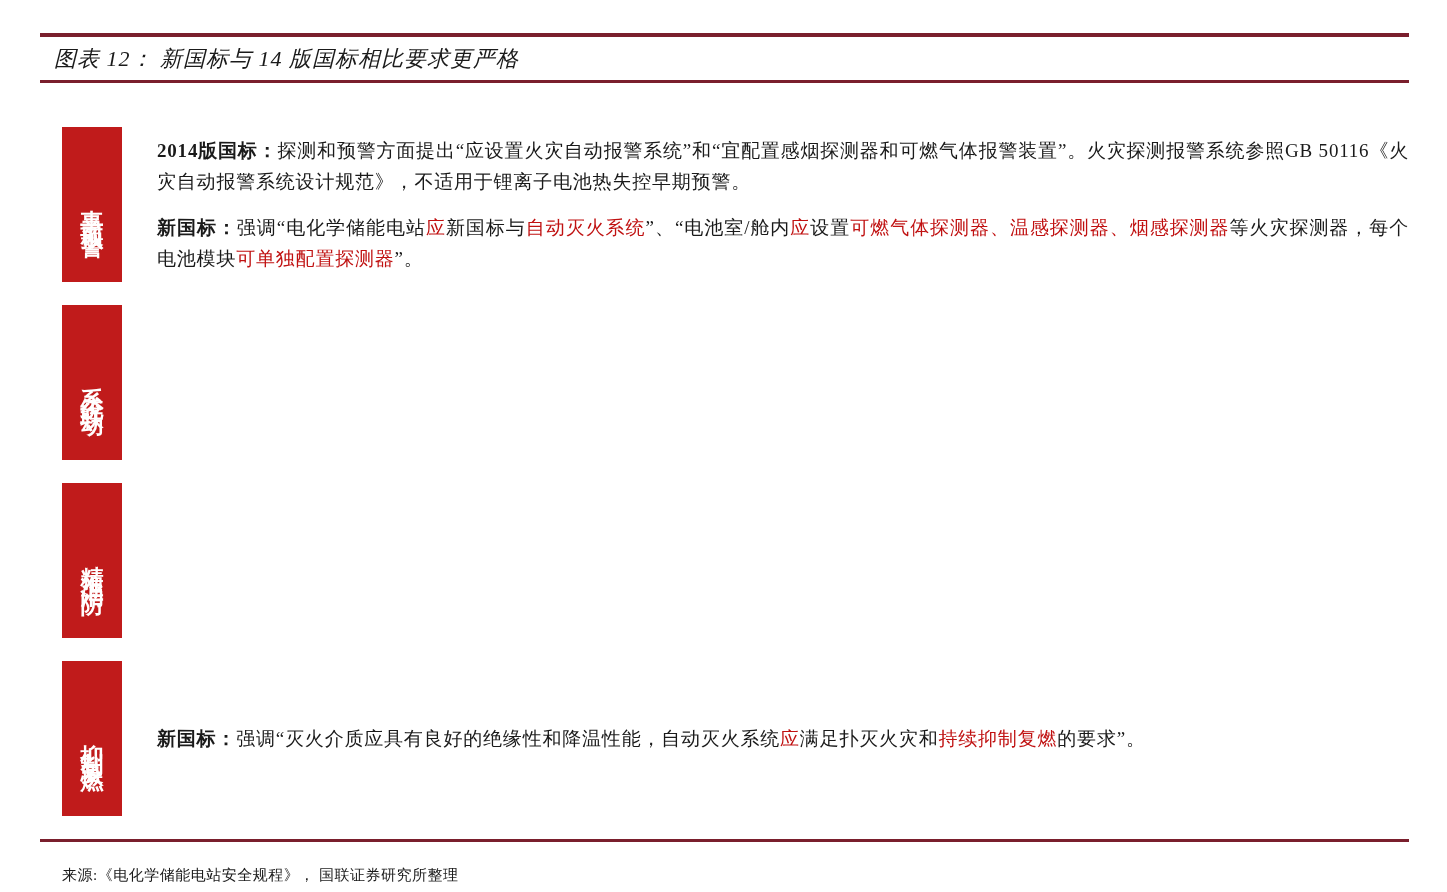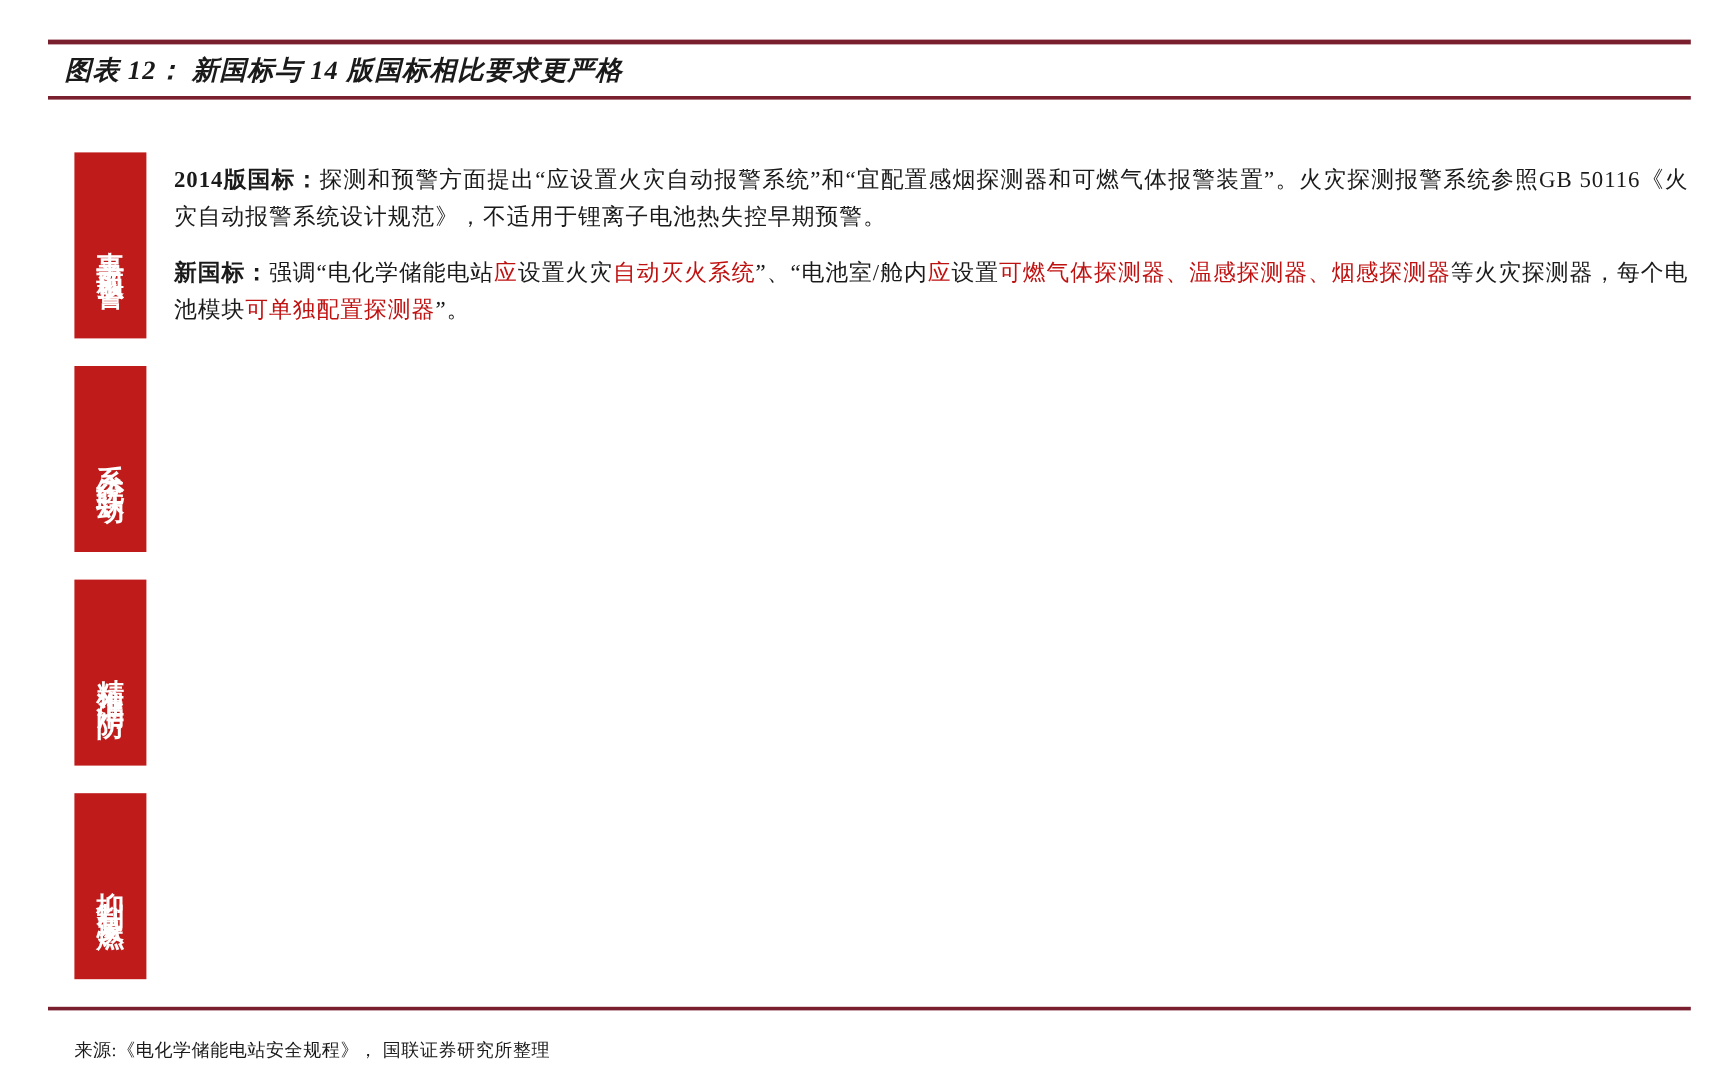--- a/index.html
+++ b/index.html
@@ -16,37 +16,37 @@
     padding:33px 38px 0 40px;
     display:flex; flex-direction:column;
     font-family:"Liberation Serif","DejaVu Serif",serif;
     color:var(--ink);
     overflow:hidden;
   }
   .rule{ background:var(--rule); width:100%; flex:none; }
   .rule-thick{ height:4px; }
   .rule-thin{ height:3px; }
   .title{
-    font-size:22px; font-weight:bold; font-style:italic;
+    font-size:22px; font-weight:normal; font-style:italic;
     padding:7px 0 6px 14px; letter-spacing:1px;
   }
   .sections{ margin:44px 0 0 22px; }
   .section{
     display:flex; align-items:center;
     height:155px; margin-bottom:23px;
   }
   .label{
     width:60px; height:155px; flex:none;
     background:var(--red); color:#fff;
     display:flex; align-items:center; justify-content:center;
     writing-mode:vertical-rl; text-orientation:upright;
     font-size:23px; font-weight:bold; letter-spacing:9px;
     text-indent:9px;
   }
-  .body{ flex:1; margin-left:23px; max-width:1262px; }
+  .body{ flex:1; margin-left:35px; max-width:1262px; }
   .para{
     font-size:19px; line-height:31px; letter-spacing:0.8px;
     text-align:justify; margin-bottom:15px;
   }
   .para:last-child{ margin-bottom:0; }
   .prefix{ font-weight:bold; }
   .hl{ color:var(--hl); }
   .bottom{ margin-top:auto; }
   .source{
     font-size:15px; letter-spacing:0.5px;
@@ -62,34 +62,35 @@
 
   <div class="title">图表 12： 新国标与 14 版国标相比要求更严格</div>
 
   <div class="rule rule-thin"></div>
 
   <div class="sections">
       <div class="section">
         <div class="label">事前预警</div>
         <div class="body">
           <p class="para"><strong class="prefix">2014版国标：</strong><span>探测和预警方面提出“应设置火灾自动报警系统”和“宜配置感烟探测器和可燃气体报警装置”。火灾探测报警系统参照GB 50116《火灾自动报警系统设计规范》，不适用于锂离子电池热失控早期预警。</span></p>
-          <p class="para"><strong class="prefix">新国标：</strong><span>强调“电化学储能电站</span><span class="hl">应</span><span>设置火灾</span><span class="hl">自动灭火系统</span><span>”、“电池室/舱内</span><span class="hl">应</span><span>设置</span><span class="hl">可燃气体探测器、温感探测器、烟感探测器</span><span>等火灾探测器，每个电池模块</span><span class="hl">可单独配置探测器</span><span>”。</span></p>
+          <p class="para"><strong class="prefix">新国标：</strong><span>强调“电化学储能电站</span><span class="hl">应</span><span>新国标与</span><span class="hl">自动灭火系统</span><span>”、“电池室/舱内</span><span class="hl">应</span><span>设置</span><span class="hl">可燃气体探测器、温感探测器、烟感探测器</span><span>等火灾探测器，每个电池模块</span><span class="hl">可单独配置探测器</span><span>”。</span></p>
         </div>
       </div>
       <div class="section">
         <div class="label">系统联动</div>
       </div>
       <div class="section">
         <div class="label">精准消防</div>
         <div class="body">
         </div>
       </div>
       <div class="section">
         <div class="label">抑制复燃</div>
         <div class="body">
+          <p class="para"><strong class="prefix">新国标：</strong><span>强调“灭火介质应具有良好的绝缘性和降温性能，自动灭火系统</span><span class="hl">应</span><span>满足扑灭火灾和</span><span class="hl">持续抑制复燃</span><span>的要求”。</span></p>
         </div>
       </div>
     </div>
 
   <div class="bottom">
     <div class="rule rule-thin"></div>
     <div class="source">来源:《电化学储能电站安全规程》， 国联证券研究所整理</div>
     <div class="rule rule-thick"></div>
   </div>
 

